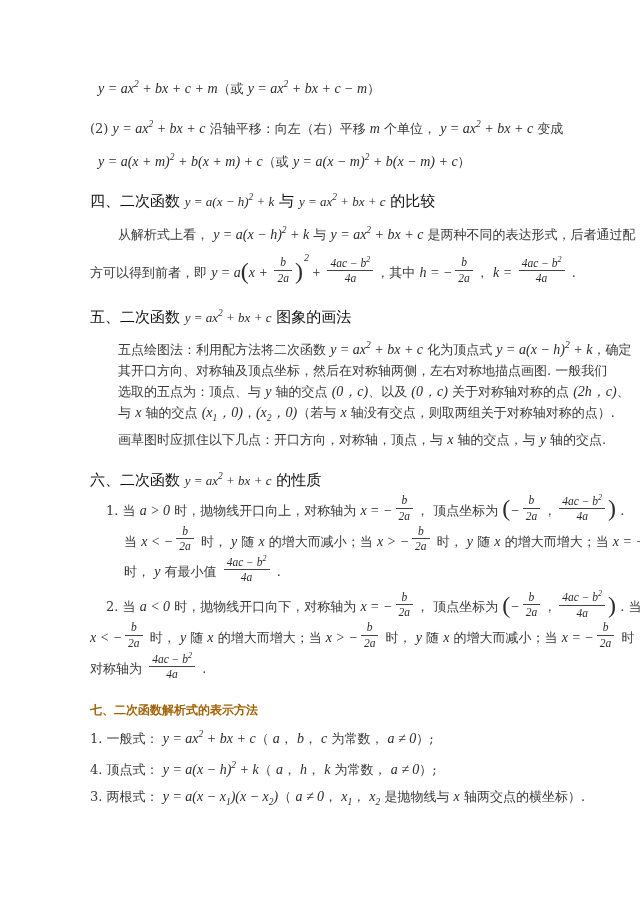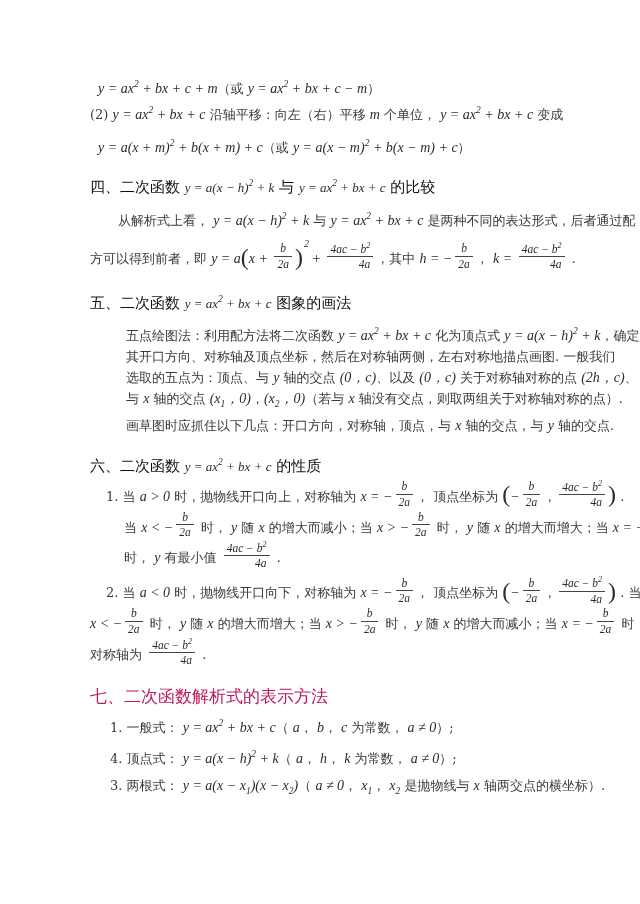--- a/index.html
+++ b/index.html
@@ -11,42 +11,42 @@
   .doc .line:first-child{margin-top:0;}
 
   
   .t{font-family:"DejaVu Serif", serif;font-size:13px;color:#3a3a3a;}
   .m{font-family:"Liberation Serif", serif;font-style:italic;font-size:14px;color:#2c2c2c;}
   sup.ss,sub.ss{font-family:"Liberation Serif", serif;font-style:italic;font-size:9.5px;color:#2c2c2c;}
   .frac{display:inline-block;vertical-align:middle;text-align:center;
         font-family:"Liberation Serif", serif;font-style:italic;font-size:11.5px;
         line-height:1.1;margin:0 3px;position:relative;top:-2px;color:#2c2c2c;}
   .frac .num{display:block;padding:0 3px 1px 3px;border-bottom:1px solid #444;}
-  .frac .den{display:block;padding:1px 3px 0 3px;text-align:right;}
+  .frac .den{display:block;padding:1px 3px 0 3px;}
   .frac sup{font-size:8px;}
   .bigp{font-family:"Liberation Serif", serif;font-size:24px;font-weight:300;
         vertical-align:middle;line-height:1;position:relative;top:-2px;color:#2c2c2c;}
   .bigp .psup{font-size:10px;font-style:italic;position:relative;top:-9px;left:1px;}
 
   
   .formula{margin:13px 0 0 8px;}
-  .p2{margin-top:6px;}
+  .p2{margin-top:20px;}
   .h2{margin-top:20px;}
   .h2 .t{font-weight:normal;font-size:15px;color:#111;}
   .h2 .m{font-size:13px;}
   .body-ind{margin-top:13px;margin-left:28px;}
   .formula-body{margin-top:14px;}
-  .para{margin-top:0;margin-left:36px;line-height:20px;text-align:right;}
+  .para{margin-top:0;margin-left:28px;line-height:20px;text-align:right;}
   .h2 + .para{margin-top:8px;}
   .item{margin-top:6px;margin-left:16px;}
   .item-cont{margin-top:2px;margin-left:34px;}
   .item-cont0{margin-top:2px;margin-left:0;}
   .h1{margin-top:16px;}
-  .h1 .t{font-weight:normal;font-size:17px;color:#be185d;}
-  .li{margin-top:4px;margin-left:20px;line-height:22px;}
+  .h1 .t{font-weight:bold;font-size:12px;color:#a16207;}
+  .li{margin-top:4px;margin-left:0;line-height:22px;}
 </style>
 </head>
 <body>
 
 <div class="page">
   <div class="doc">
       <div class="line formula"><span class="m">y = ax</span><sup class="ss">2</sup><span class="m"> + bx + c + m</span><span class="t">（或 </span><span class="m">y = ax</span><sup class="ss">2</sup><span class="m"> + bx + c − m</span><span class="t">）</span></div>
       <div class="line p2"><span class="t">(2) </span><span class="m">y = ax</span><sup class="ss">2</sup><span class="m"> + bx + c</span><span class="t"> 沿轴平移：向左（右）平移 </span><span class="m">m</span><span class="t"> 个单位， </span><span class="m">y = ax</span><sup class="ss">2</sup><span class="m"> + bx + c</span><span class="t"> 变成</span></div>
       <div class="line formula"><span class="m">y = a(x + m)</span><sup class="ss">2</sup><span class="m"> + b(x + m) + c</span><span class="t">（或 </span><span class="m">y = a(x − m)</span><sup class="ss">2</sup><span class="m"> + b(x − m) + c</span><span class="t">）</span></div>
       <div class="line h2"><span class="t">四、二次函数 </span><span class="m">y = a(x − h)</span><sup class="ss">2</sup><span class="m"> + k</span><span class="t"> 与 </span><span class="m">y = ax</span><sup class="ss">2</sup><span class="m"> + bx + c</span><span class="t"> 的比较</span></div>

